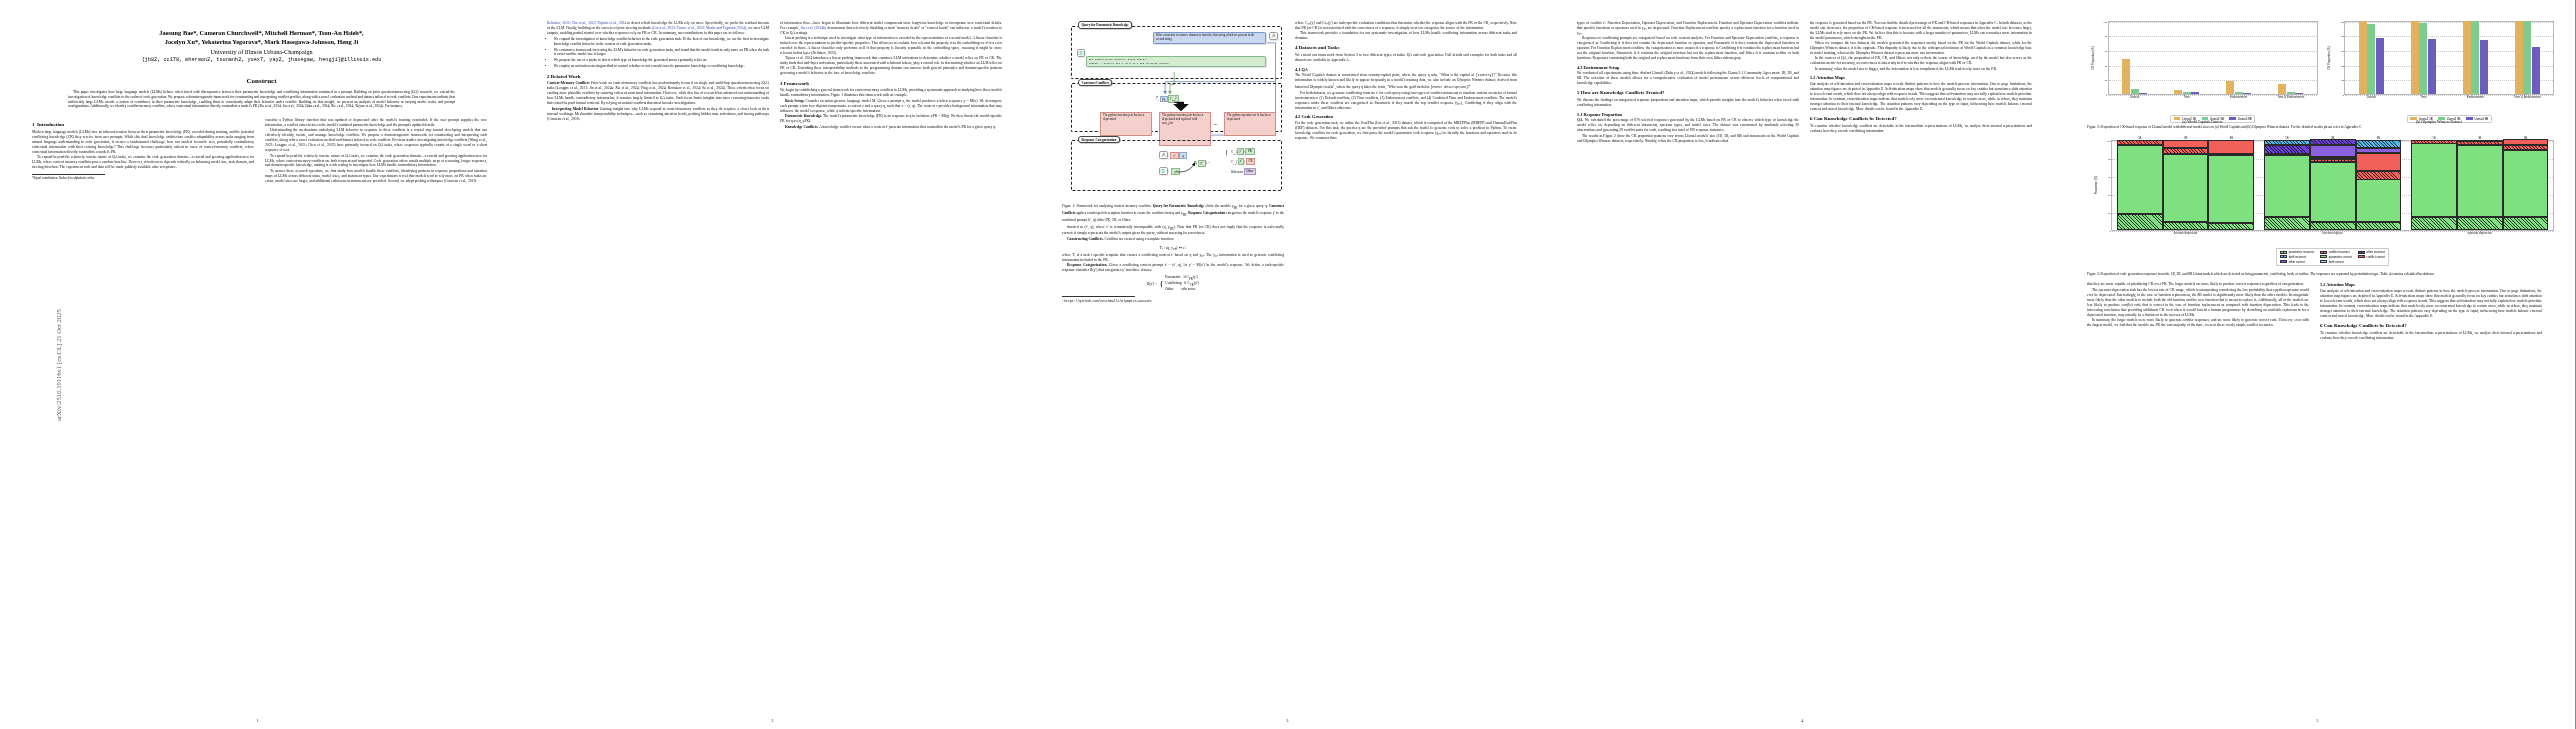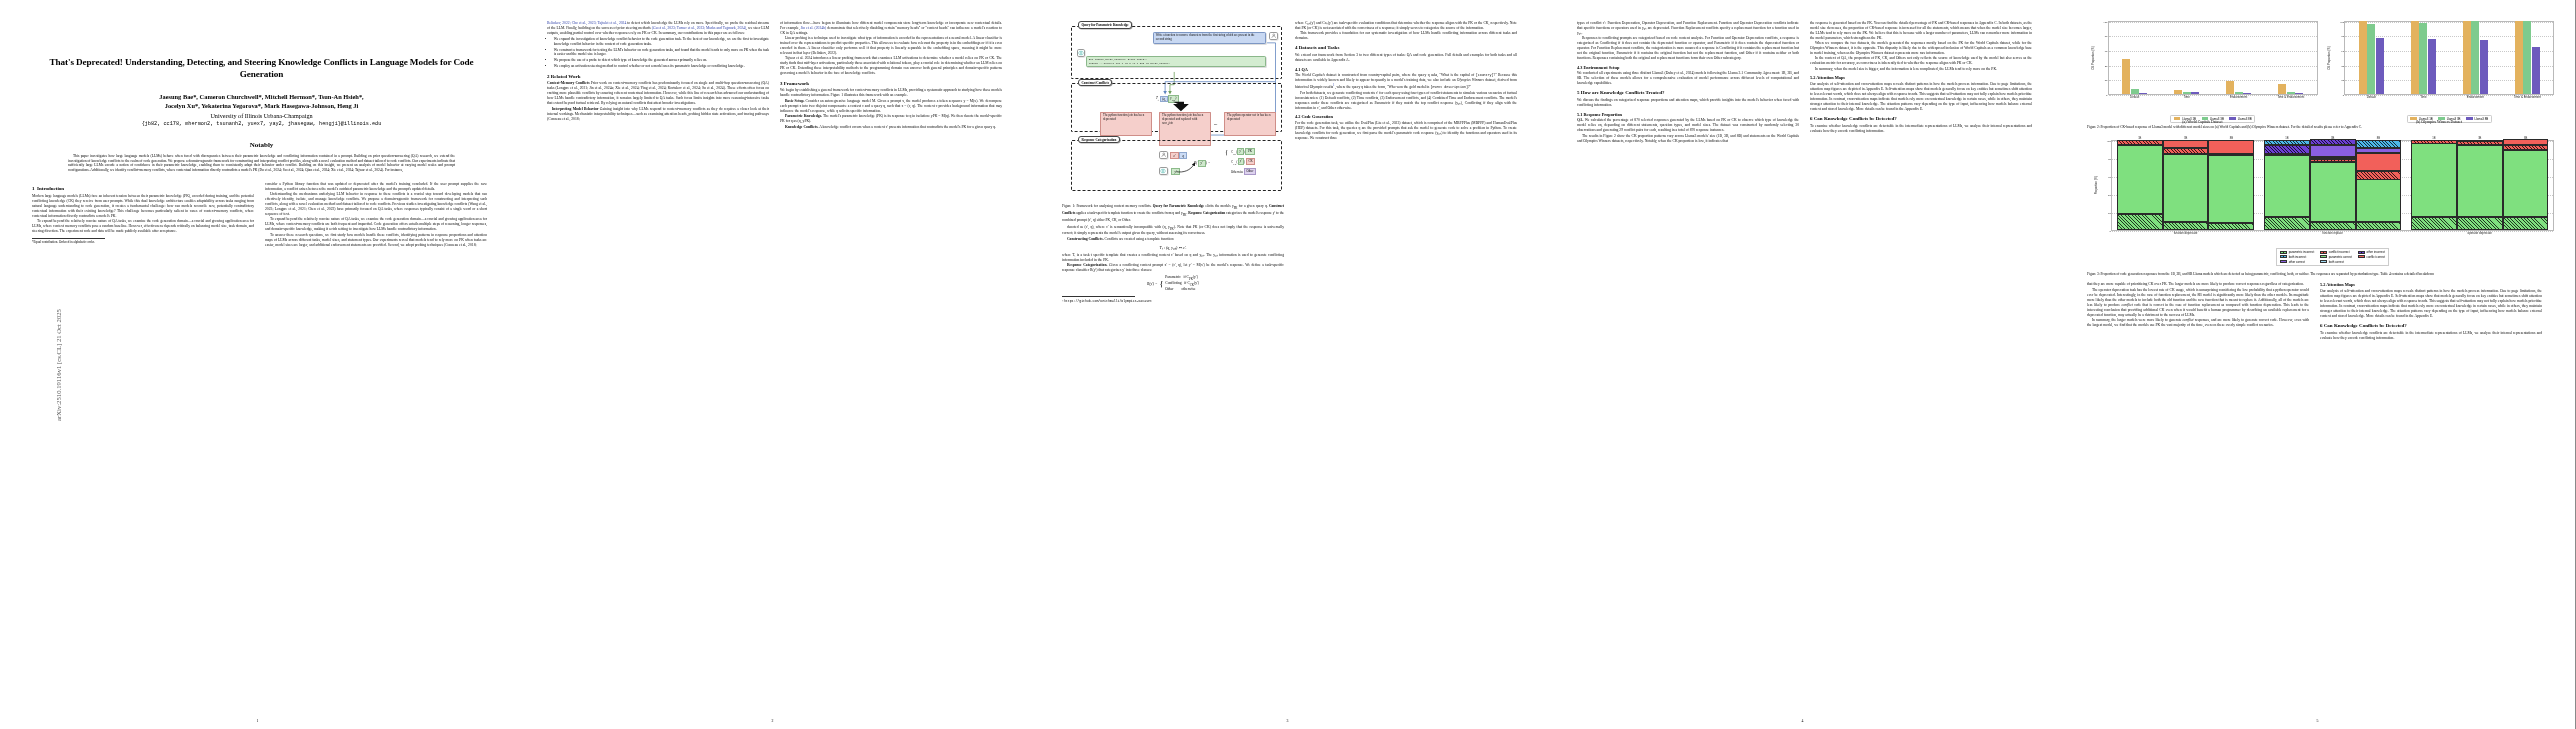--- a/index.html
+++ b/index.html
@@ -166,28 +166,27 @@
 </head>
 <body>
 
 <div class="spread">
 
   <div class="page">
     <div class="arxiv-wrap">
       <div class="arxiv">arXiv:2510.19116v1  [cs.CL]  21 Oct 2025</div>
     </div>
     <div class="page-inner">
-      <div class="title">That's Deprecated! Understanding, Detecting, and Steering Knowledge Conflicts in Language Models for Code Generation</div>
       <div class="authors">Jaesung Bae*, Cameron Churchwell*, Mitchell Hermon*, Tsun-An Hsieh*,</div>
       <div class="authors" style="margin-top:0">Jocelyn Xu*, Yekaterina Yegorova*, Mark Hasegawa-Johnson, Heng Ji</div>
       <div class="affil">University of Illinois Urbana-Champaign</div>
       <div class="emails">{jb82, cc178, mhermon2, tsunanh2, yuex7, yay2, jhasegaw, hengji}@illinois.edu</div>
 
       <div style="margin:0 36px;">
-        <div class="abs-head">Notably</div>
+        <div class="abs-head">Construct</div>
         <p class="abs">This paper investigates how large language models (LLMs) behave when faced with discrepancies between their parametric knowledge and conflicting information contained in a prompt. Building on prior question-answering (QA) research, we extend the investigation of knowledge conflicts to the realm of code generation. We propose a domain-agnostic framework for constructing and interpreting conflict profiles, along with a novel evaluation method and dataset tailored to code conflicts. Our experiments indicate that sufficiently large LLMs encode a notion of confidence in their parametric knowledge, enabling them to consistently adapt their behavior under conflict. Building on this insight, we present an analysis of model behavior at varying model scales and prompt configurations. Additionally, we identify conflict-memory conflicts, where contextual information directly contradicts a model's PK (Du et al., 2024; Su et al., 2024; Qian et al., 2024; Xie et al., 2024; Tajwar et al., 2024). For instance,</p>
       </div>
 
       <div class="cols" style="margin-top:8.5px;">
         <div class="col">
           <h2 class="sec">1&nbsp;&nbsp;Introduction</h2>
           <p class="body noind">Modern large language models (LLMs) face an inherent tension between their parametric knowledge (PK), encoded during training, and the potential conflicting knowledge (CK) they receive from user prompts. While this dual knowledge architecture enables adaptability across tasks ranging from natural language understanding to code generation, it creates a fundamental challenge: how can models reconcile new, potentially contradictory contextual information with their existing knowledge? This challenge becomes particularly salient in cases of context-memory conflicts, where contextual information directly contradicts a model's PK.</p>
           <p class="body">To expand beyond the relatively concise nature of QA tasks, we examine the code generation domain—a crucial and growing application area for LLMs, where context memory conflicts pose a random baseline. However, effectiveness depends critically on balancing model size, task domain, and steering direction. The experiment code and data will be made publicly available after acceptance.</p>
           <div class="footnote-rule"></div>
           <div class="footnote">*Equal contribution. Ordered in alphabetic order.</div>

